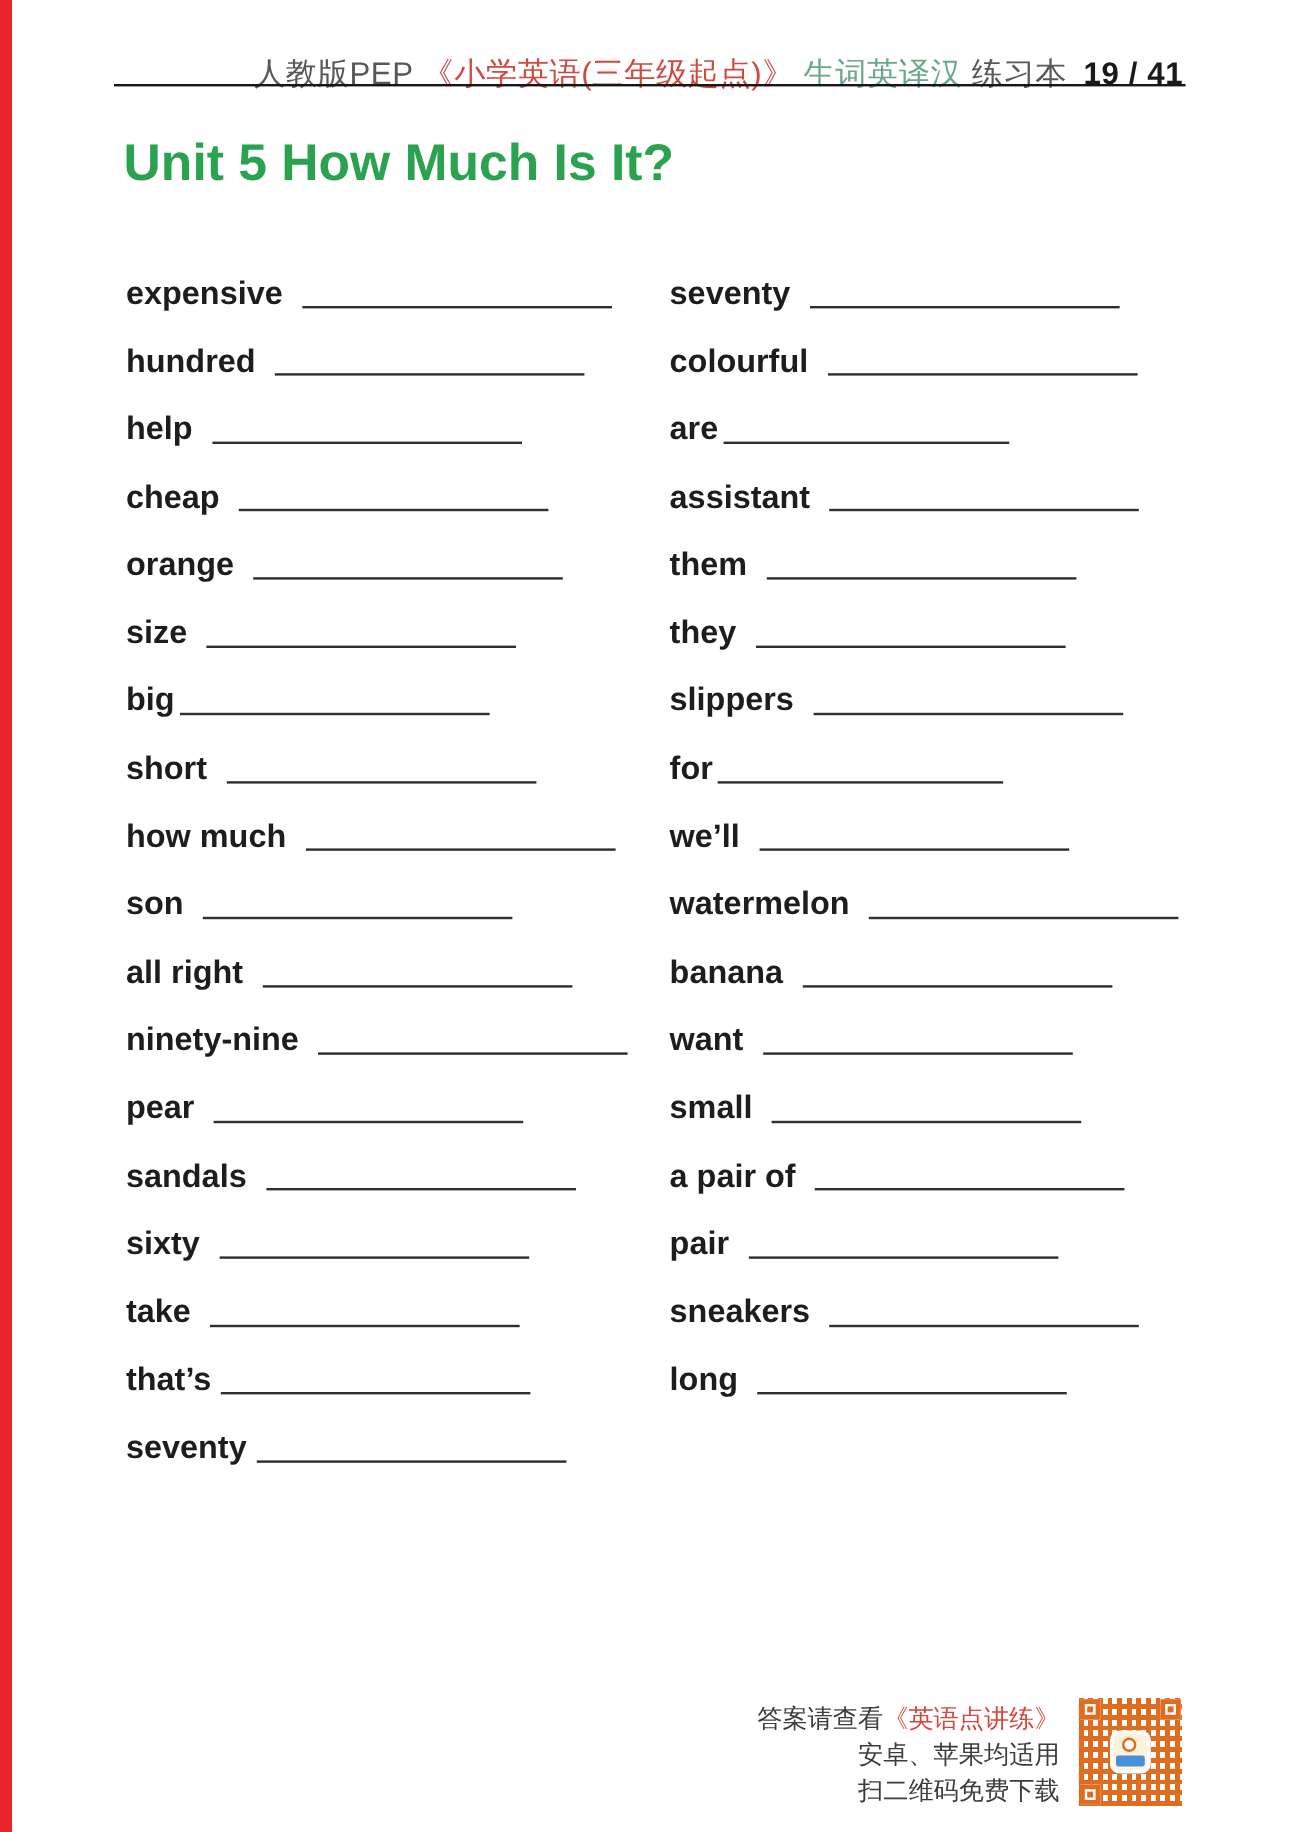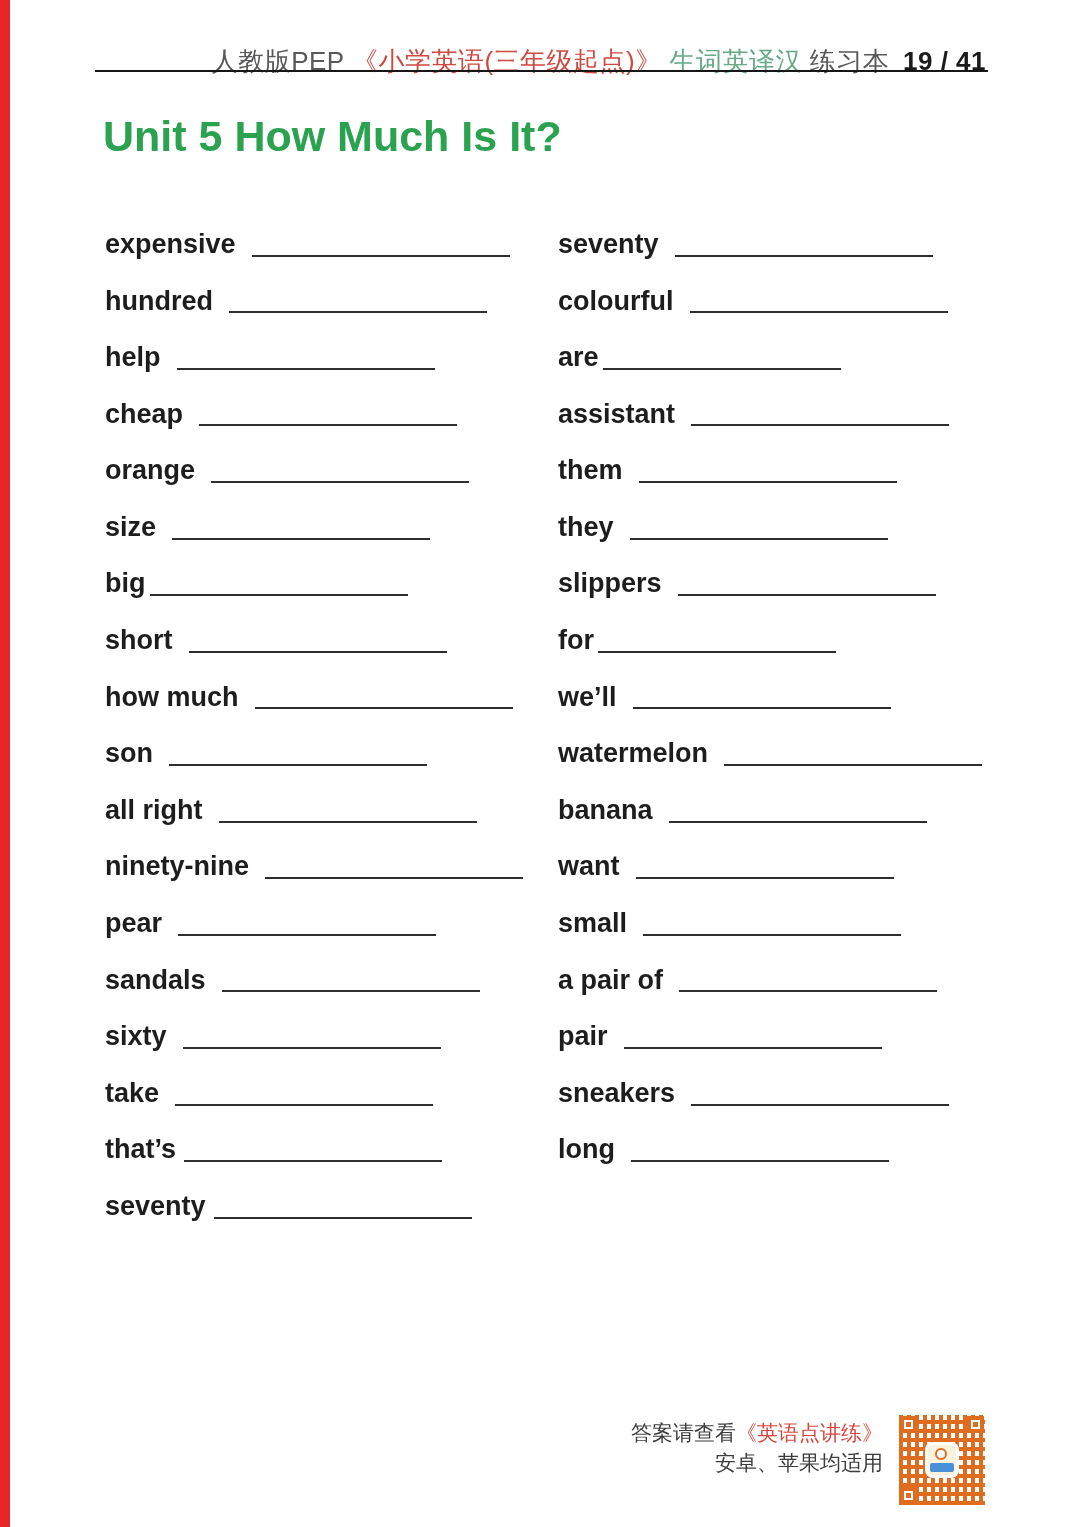--- a/index.html
+++ b/index.html
@@ -254,20 +254,21 @@
         <span class="word">long</span>
         <span class="blank"></span>
       </div>
   </div>
 </div>
 
 <div class="footer">
   <div class="footer-text">
     <div><span>答案请查看</span><span class="f-red">《英语点讲练》</span></div>
     <div>安卓、苹果均适用</div>
+    <div>扫二维码免费下载</div>
   </div>
   <div class="qr">
     <div class="finder tl"></div>
     <div class="finder tr"></div>
     <div class="finder bl"></div>
     <div class="qr-icon">
       <div class="face"></div>
       <div class="banner"></div>
     </div>
   </div>

